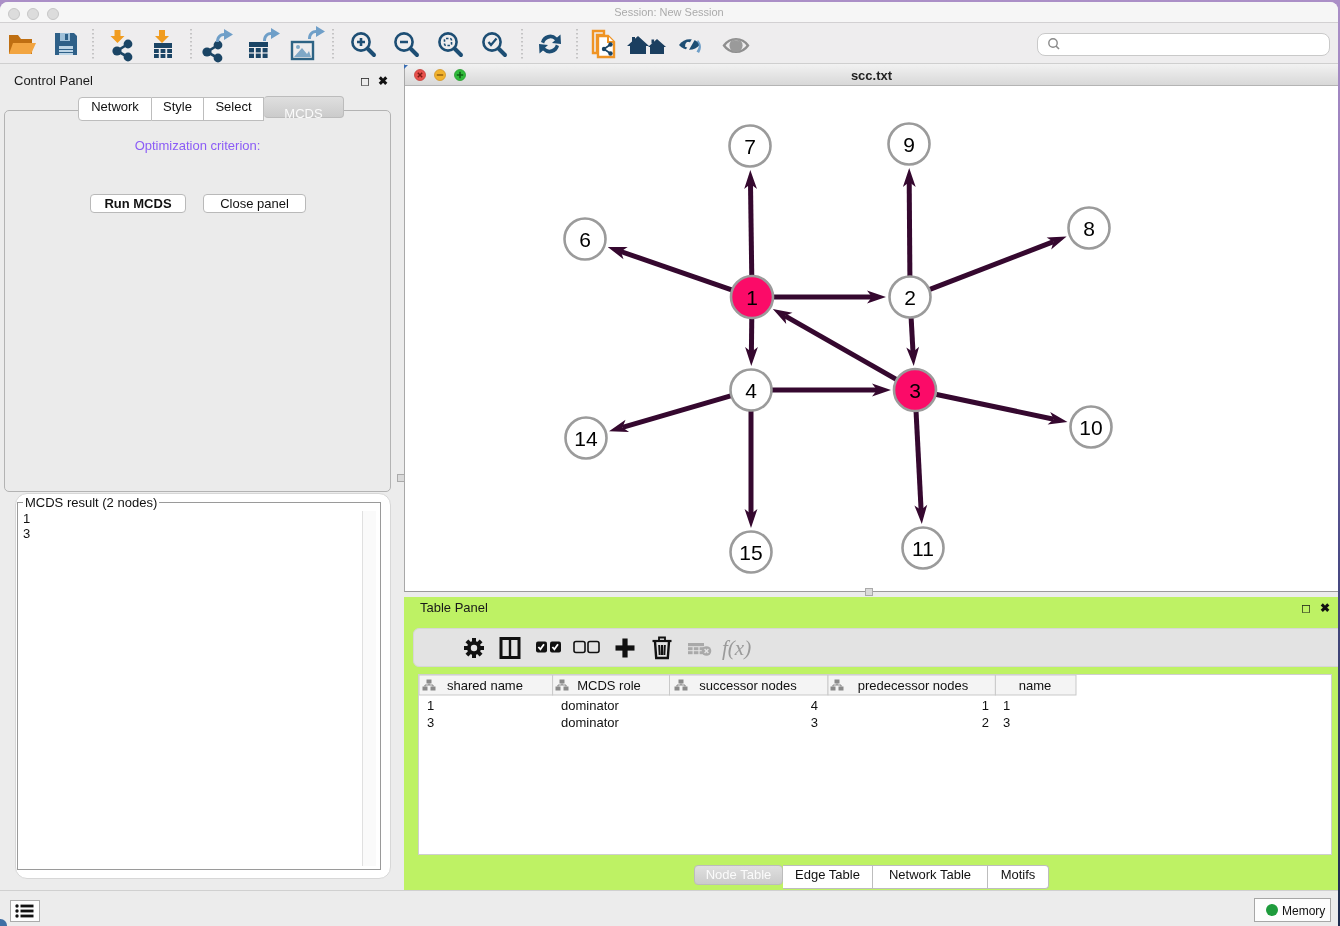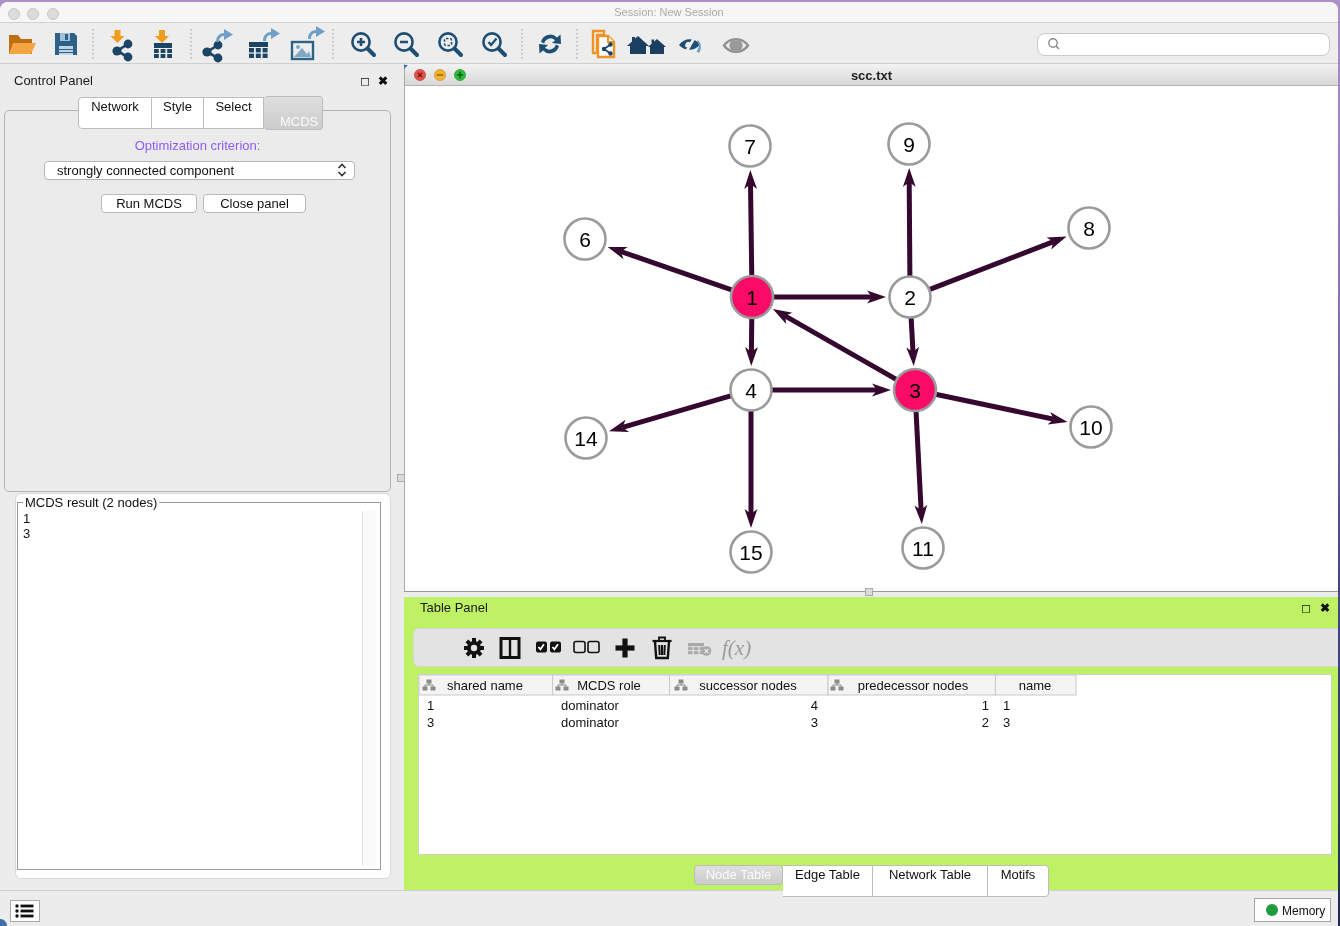--- a/index.html
+++ b/index.html
@@ -17,36 +17,36 @@
   
   #toolbar{position:absolute;left:0;top:21px;width:100%;height:40px;background:#eeedee;
            border-bottom:1px solid #cfcfcf;}
   #searchbox{position:absolute;left:1037px;top:10px;width:291px;height:21px;background:#fff;
              border:1px solid #c9c9c9;border-radius:8px;}
   
   #cpanel{position:absolute;left:0;top:62px;width:391px;height:826px;background:#ececec;}
   #cphead{position:absolute;left:14px;top:9px;font-size:13px;color:#1a1a1a;}
   .pbtn{position:absolute;top:10px;font-size:12px;color:#111;}
   .tabs{position:absolute;display:flex;z-index:3;}
-  .tab{box-sizing:border-box;height:32px;line-height:18px;background:#fff;border:1px solid #bdbdbd;
+  .tab{box-sizing:border-box;height:24px;line-height:18px;background:#fff;border:1px solid #bdbdbd;
        border-left:none;font-size:13px;color:#111;text-align:center;padding:0 12px;}
   .tab.first{border-left:1px solid #bdbdbd;border-radius:4px 0 0 4px;}
   .tab.last{border-radius:0 4px 4px 0;}
   .tab.sel{background:linear-gradient(#dfdfdf,#cbcbcb);color:#fbfbfb;border-color:#bcbcbc;
        border-radius:4px;height:22px;margin-top:-1px;}
   #cpbox{position:absolute;left:4px;top:46px;width:385px;height:380px;background:#ebebeb;
          border:1px solid #b3b3b3;border-radius:5px;}
   #optlabel{position:absolute;left:0;top:27px;width:100%;text-align:center;font-size:13px;color:#8b5cf6;}
   #dropdown{position:absolute;left:39px;top:50px;width:297px;height:17px;background:#fff;
             border:1px solid #b5b5b5;border-radius:4px;font-size:13px;color:#111;
             line-height:17px;padding-left:12px;}
   .btn{position:absolute;top:83px;height:17px;background:#fff;border:1px solid #b9b9b9;
        border-radius:4px;font-size:13px;color:#111;text-align:center;line-height:17px;}
   #results{position:absolute;left:15px;top:429px;width:374px;height:384px;background:#fff;
-           border:1px solid #d7d7d7;border-radius:6px;}
+           border:1px solid #d7d7d7;border-radius:12px;}
   #fieldset{position:absolute;left:1px;top:8px;width:362px;height:366px;
             border:1px solid #9a9a9a;background:#fff;}
   #legend{position:absolute;left:5px;top:-8px;background:#fff;font-size:13px;color:#111;
           padding:0 2px;}
   #resulttext{position:absolute;left:5px;top:8px;font-size:13px;color:#111;line-height:15px;}
   #resscroll{position:absolute;right:4px;top:8px;width:13px;height:355px;background:#fafafa;
              border-left:1px solid #e0e0e0;}
   
   #netframe{position:absolute;left:404px;top:62px;width:934px;height:528px;
             border-left:1px solid #a8a8a8;border-bottom:1px solid #9a9a9a;box-sizing:border-box;}
@@ -235,30 +235,25 @@
   </div>
   </div>
   <div id="cpanel">
     <div id="cphead">Control Panel</div>
     <span class="pbtn" style="left:360px;">◻</span>
     <span class="pbtn" style="left:378px;font-weight:bold;">✖</span>
     <div class="tabs" style="left:78px;top:33px;">
       <div class="tab first" style="width:74px;padding:0;">Network</div>
         <div class="tab" style="width:52px;padding:0;">Style</div>
         <div class="tab" style="width:60px;padding:0;">Select</div>
-        <div class="tab sel" style="width:59px;padding:16px;">MCDS</div>
+        <div class="tab sel" style="width:80px;padding:8px;">MCDS</div>
     </div>
     <div id="cpbox">
       <div id="optlabel">Optimization criterion:</div>
-      <div id="dropdown">strongly connected component
-        <svg width="10" height="14" viewBox="0 0 10 14" style="position:absolute;right:7px;top:1px;">
-          <path d="M1.5,5 L5,1.5 L8.5,5" fill="none" stroke="#333" stroke-width="1.6"></path>
-          <path d="M1.5,9 L5,12.5 L8.5,9" fill="none" stroke="#333" stroke-width="1.6"></path>
-        </svg></div>
-      <div class="btn" style="left:96px;width:94px;">Run MCDS</div>
+      <div class="btn" style="left:85px;width:94px;font-weight:bold;">Run MCDS</div>
       <div class="btn" style="left:198px;width:101px;">Close panel</div>
     </div>
     <div id="results">
       <div id="fieldset">
         <div id="legend">MCDS result (2 nodes)</div>
         <div id="resulttext">1<br>3</div>
         <div id="resscroll"></div>
       </div>
     </div>
   </div>

